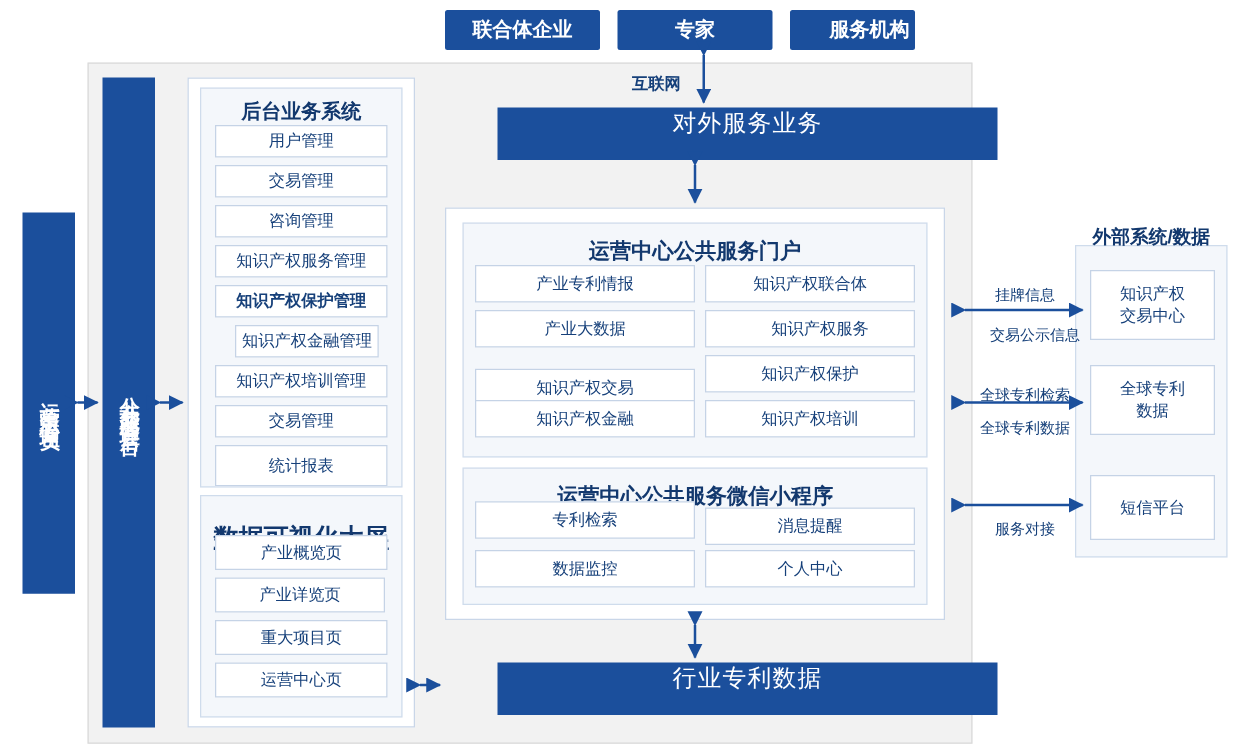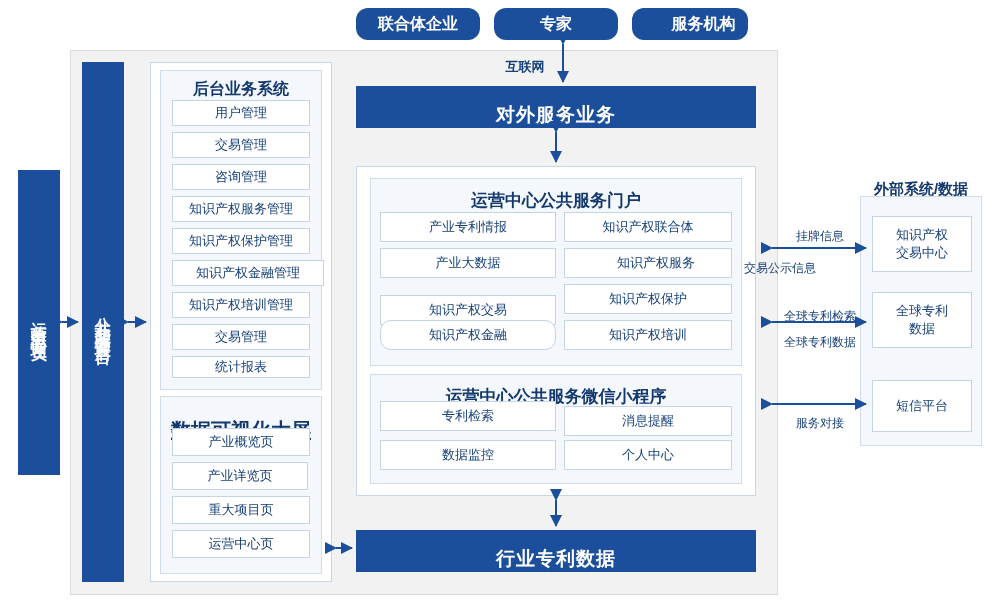--- a/index.html
+++ b/index.html
@@ -9,31 +9,31 @@
     font-family:"Liberation Sans","DejaVu Sans",sans-serif;
     color:#1a3a6b;
     position:relative;
     overflow:hidden;
   }
   .abs{position:absolute;box-sizing:border-box;}
   
   .topbox{
     background:#1b4f9c;color:#fff;font-weight:bold;font-size:16px;
     display:flex;align-items:center;justify-content:center;
-    border-radius:12px;
+    border-radius:2px;
   }
   
   .greyframe{
     background:#f2f2f2;border:1px solid #d9d9d9;
   }
   
   .bluebar{
-    background:#1b4f9c;color:#fff;font-weight:bold;
-    display:flex;align-items:flex-end;justify-content:center;
-    font-size:19px;letter-spacing:1px;
+    background:#1b4f9c;color:#fff;font-weight:normal;
+    display:flex;align-items:flex-start;justify-content:center;
+    font-size:19px;letter-spacing:1px;margin-left:42px;
   }
   
   .vbar{
     background:#1b4f9c;color:#fff;font-weight:bold;font-size:16px;
     display:flex;align-items:center;justify-content:center;
     text-align:center;
     writing-mode:vertical-rl;
     letter-spacing:4px;
     line-height:1.35;
   }
@@ -59,21 +59,21 @@
 </style>
 </head>
 <body>
 
 <div class="abs topbox" style="left:356px;top:8px;width:124px;height:32px;">
   <span>联合体企业</span>
 </div>
 <div class="abs topbox" style="left:494px;top:8px;width:124px;height:32px;">
   <span>专家</span>
 </div>
-<div class="abs topbox" style="left:632px;top:8px;width:116px;height:32px;padding-left:27px;">
+<div class="abs topbox" style="left:632px;top:8px;width:100px;height:32px;padding-left:27px;">
   <span>服务机构</span>
 </div>
 
 <div class="abs greyframe" style="left:70px;top:50px;width:708px;height:545px;"></div>
 
 <div class="abs vbar" style="left:18px;top:170px;width:42px;height:305px;">
   <span>运营中心管理员</span>
 </div>
 <div class="abs vbar" style="left:82px;top:62px;width:42px;height:520px;">
   <span>公共功能及管理后台</span>
@@ -89,33 +89,33 @@
   </div>
 <div class="abs cell" style="left:172px;top:132px;width:138px;height:26px;">
     <span>交易管理</span>
   </div>
 <div class="abs cell" style="left:172px;top:164px;width:138px;height:26px;">
     <span>咨询管理</span>
   </div>
 <div class="abs cell" style="left:172px;top:196px;width:138px;height:26px;">
     <span>知识产权服务管理</span>
   </div>
-<div class="abs cell" style="left:172px;top:228px;width:138px;height:26px;">
+<div class="abs cell" style="left:172px;top:228px;width:138px;height:26px;font-weight:bold;">
     <span>知识产权保护管理</span>
   </div>
-<div class="abs cell" style="left:172px;top:260px;width:152px;height:26px;">
+<div class="abs cell" style="left:188px;top:260px;width:115px;height:26px;">
     <span>知识产权金融管理</span>
   </div>
 <div class="abs cell" style="left:172px;top:292px;width:138px;height:26px;">
     <span>知识产权培训管理</span>
   </div>
 <div class="abs cell" style="left:172px;top:324px;width:138px;height:26px;">
     <span>交易管理</span>
   </div>
-<div class="abs cell" style="left:172px;top:356px;width:138px;height:22px;">
+<div class="abs cell" style="left:172px;top:356px;width:138px;height:33px;">
     <span>统计报表</span>
   </div>
 
 <div class="abs lightpanel" style="left:160px;top:396px;width:162px;height:178px;">
   <div class="panel-title" style="font-size:20px;margin-top:20px;text-decoration:underline;">数据可视化大屏</div>
 </div>
 <div class="abs cell" style="left:172px;top:428px;width:138px;height:28px;">
     <span>产业概览页</span>
   </div>
 <div class="abs cell" style="left:172px;top:462px;width:136px;height:28px;">
@@ -152,21 +152,21 @@
   </div>
 <div class="abs cell" style="left:564px;top:248px;width:168px;height:30px;padding-left:16px;">
     <span>知识产权服务</span>
   </div>
 <div class="abs cell" style="left:380px;top:284px;width:176px;height:30px;margin-top:11px;">
     <span>知识产权交易</span>
   </div>
 <div class="abs cell" style="left:564px;top:284px;width:168px;height:30px;">
     <span>知识产权保护</span>
   </div>
-<div class="abs cell" style="left:380px;top:320px;width:176px;height:30px;border-radius:11px;">
+<div class="abs cell" style="left:380px;top:320px;width:176px;height:30px;">
     <span>知识产权金融</span>
   </div>
 <div class="abs cell" style="left:564px;top:320px;width:168px;height:30px;">
     <span>知识产权培训</span>
   </div>
 
 <div class="abs lightpanel" style="left:370px;top:374px;width:372px;height:110px;">
   <div class="panel-title" style="font-size:17px;margin-top:10px;">运营中心公共服务微信小程序</div>
 </div>
 <div class="abs cell" style="left:380px;top:401px;width:176px;height:30px;">
@@ -198,21 +198,21 @@
   <span>全球专利</span>
   <span>数据</span>
 </div>
 <div class="abs cell" style="left:872px;top:380px;width:100px;height:52px;">
   <span>短信平台</span>
 </div>
 
 <div class="abs lbl" style="left:784px;top:228px;width:72px;">
   <span>挂牌信息</span>
 </div>
-<div class="abs lbl" style="left:736px;top:260px;width:88px;">
+<div class="abs lbl" style="left:776px;top:260px;width:88px;text-align:right;">
   <span>交易公示信息</span>
 </div>
 <div class="abs lbl" style="left:776px;top:308px;width:88px;">
   <span>全球专利检索</span>
 </div>
 <div class="abs lbl" style="left:776px;top:334px;width:88px;">
   <span>全球专利数据</span>
 </div>
 <div class="abs lbl" style="left:784px;top:415px;width:72px;">
   <span>服务对接</span>

